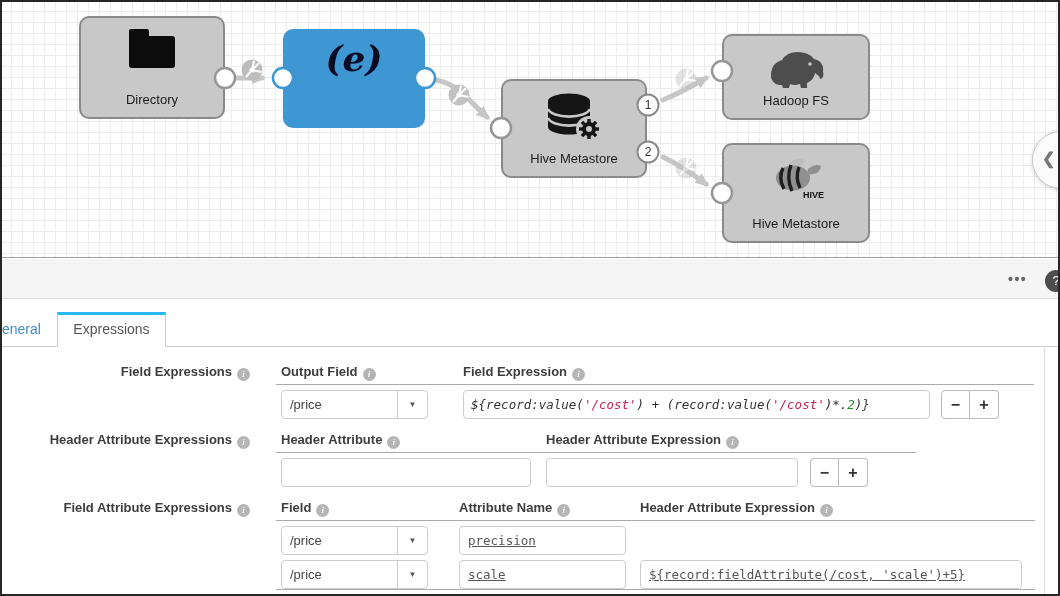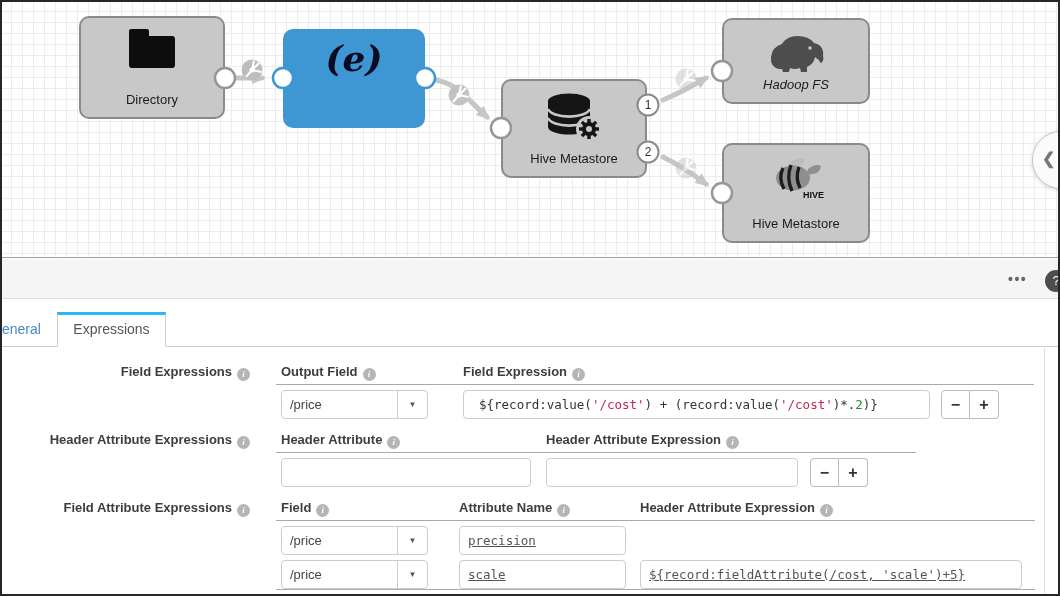--- a/index.html
+++ b/index.html
@@ -53,21 +53,21 @@
   .info{display:inline-block;width:13px;height:13px;border-radius:50%;background:#b5b5b5;color:#fff;
         font-size:9px;line-height:13px;text-align:center;font-style:italic;font-weight:bold;
         font-family:"Liberation Serif",serif;margin-left:5px;vertical-align:-1px;}
   .hrule{position:absolute;border-top:1px solid #aaa;height:0;}
   .vline{position:absolute;border-left:1px solid #ddd;width:0;}
   .input,.dropdown{position:absolute;height:29px;box-sizing:border-box;background:#fff;
                    border:1px solid #ccc;border-radius:4px;}
   input.input{font-family:"DejaVu Sans Mono","Liberation Mono",monospace;font-size:12.5px;color:#555;
               padding:0 8px;outline:none;text-decoration:underline;}
   .expr{font-family:"DejaVu Sans Mono","Liberation Mono",monospace;font-size:12.5px;color:#333;
-        display:flex;align-items:center;padding:0 15px;white-space:pre;overflow:hidden;}
+        display:flex;align-items:center;padding:0 7px;white-space:pre;overflow:hidden;font-style:italic;}
   .expr-str{color:#c7254e;}
   .expr-num{color:#1f8b24;}
   .dropdown{display:flex;}
   .dd-text{flex:1;display:flex;align-items:center;padding-left:8px;font-size:13px;color:#444;}
   .dd-caret{width:29px;border-left:1px solid #ccc;display:flex;align-items:center;justify-content:center;
             font-size:8px;color:#555;}
   .btn-group{position:absolute;display:flex;height:29px;}
   .btn{width:29px;height:29px;box-sizing:border-box;background:#fff;border:1px solid #bbb;
        font-size:16px;font-weight:bold;color:#333;display:flex;align-items:center;justify-content:center;
        font-family:"Liberation Sans",sans-serif;cursor:pointer;}
@@ -108,21 +108,21 @@
               <line x1="7.1" y1="7.1" x2="3.5" y2="3.5"></line>
             <line x1="-7.1" y1="7.1" x2="-3.5" y2="3.5"></line>
               <line x1="7.1" y1="-7.1" x2="3.5" y2="-3.5"></line>
           </g>
           <circle r="3" fill="#c8c8c8"></circle>
         </g>
       </svg>
       <div class="node-label">Hive Metastore</div>
     </div>
 
-    <div class="node gray" style="left:722px;top:18px;width:148px;height:86px;font-style:italic;">
+    <div class="node gray" style="left:722px;top:34px;width:148px;height:86px;">
       <svg class="node-icon" style="top:12px;" width="60" height="44" viewBox="0 0 60 44">
         <path fill="#4d4d4d" d="M13 37 Q4 35 5 25 Q6 15 16 12 Q21 4 31 4 Q43 4 48 11 Q55 12 57 19
                  Q58 25 54 29 L49 25 Q48 32 41 35 L41 40 L35 40 L34 36 Q28 38 24 36 L23 40 L17 40 L16 37 Z"></path>
         <circle cx="44" cy="16" r="1.8" fill="#c8c8c8"></circle>
         <path d="M54 22 q4 5 0 8" stroke="#4d4d4d" stroke-width="3" fill="none"></path>
       </svg>
       <div class="node-label">Hadoop FS</div>
     </div>
 
     <div class="node gray" style="left:722px;top:143px;width:148px;height:100px;">

